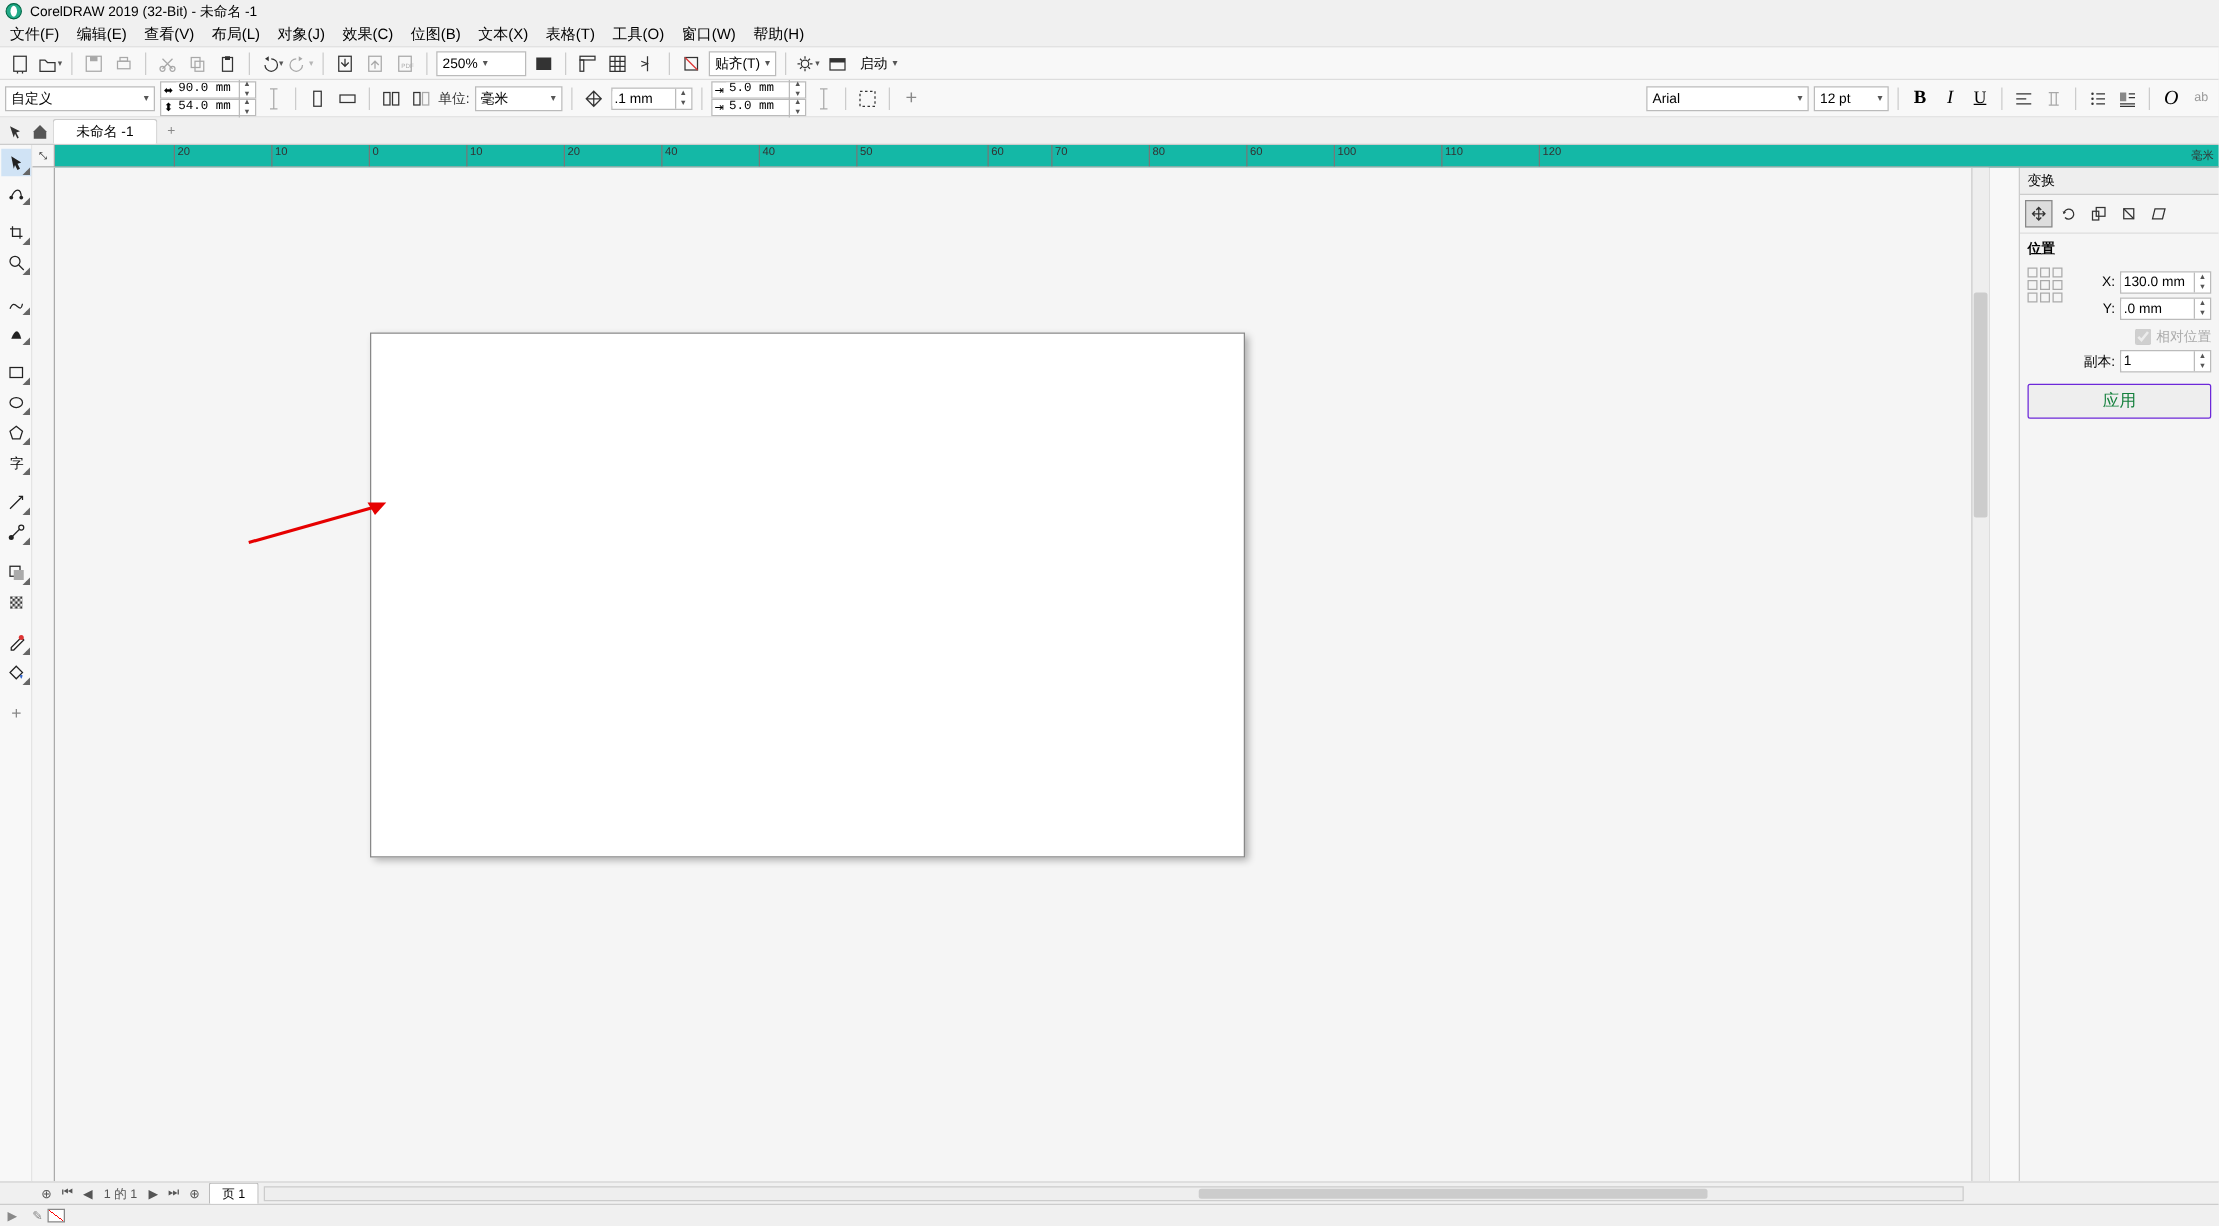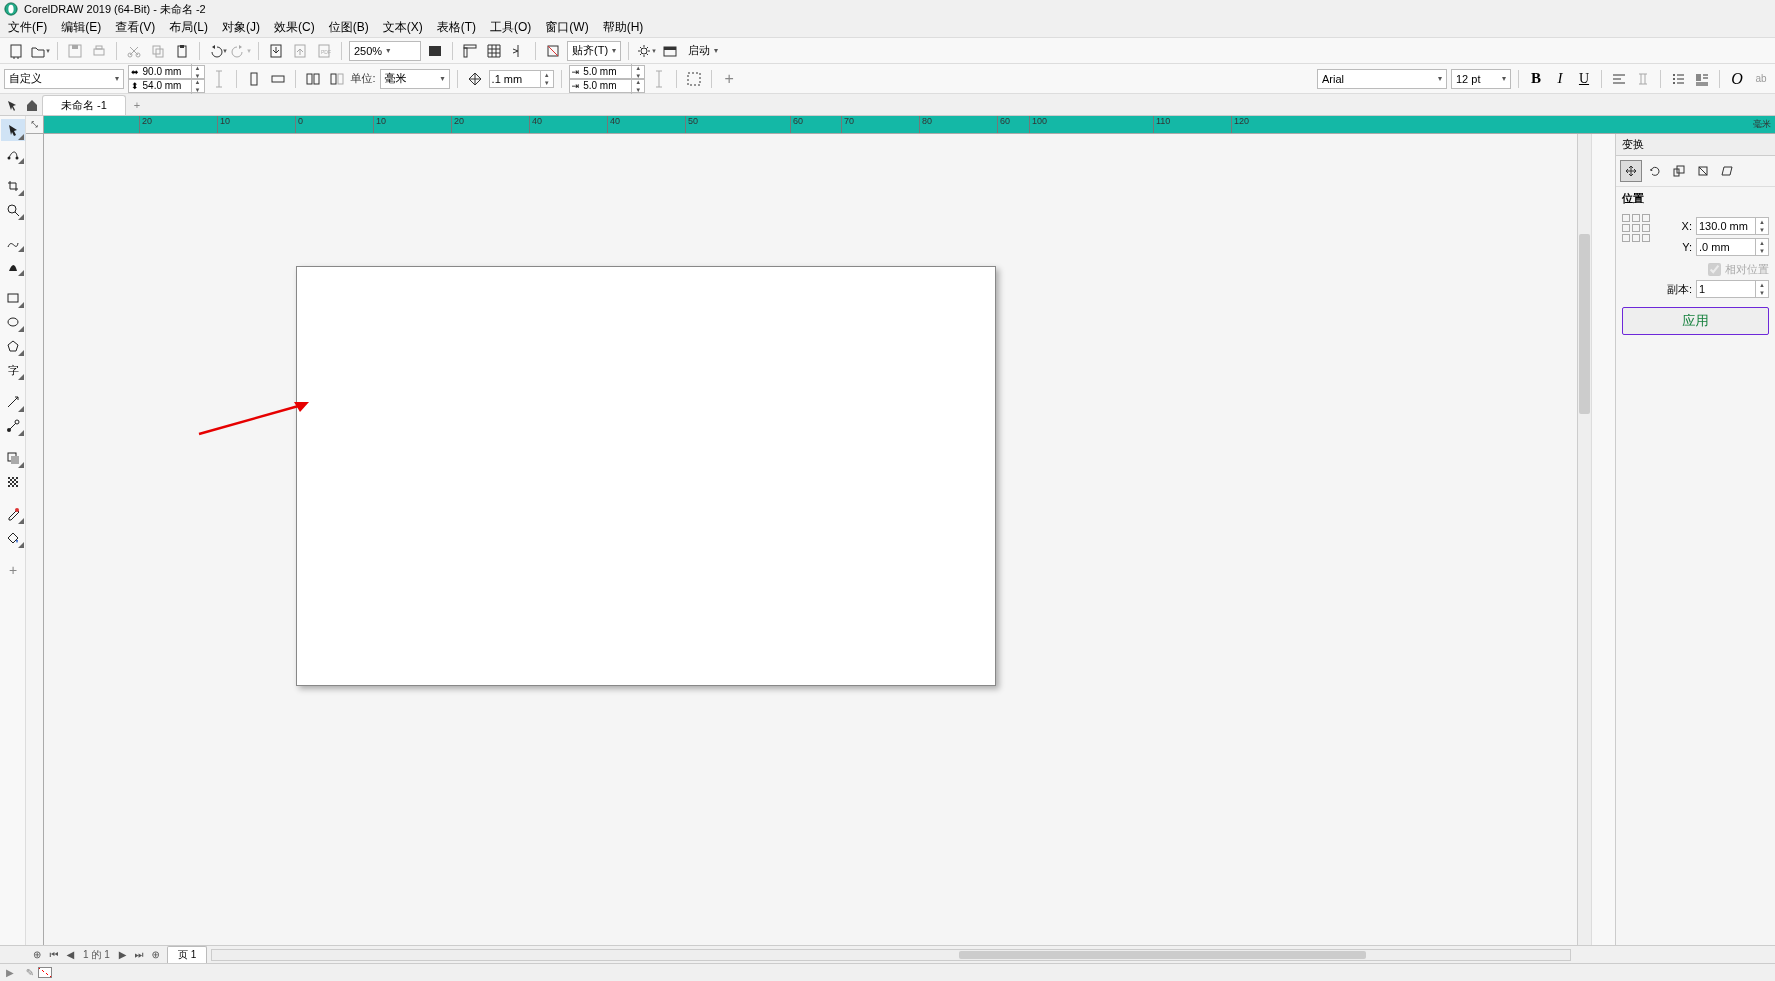--- a/index.html
+++ b/index.html
@@ -52,37 +52,37 @@
 .pagerow .nav span { padding: 0 3px; cursor: pointer; color: #555; }
 .pagerow .ptab { border: 1px solid #bbb; border-bottom: none; padding: 1px 10px; background: white; border-radius: 2px 2px 0 0; }
 .pagerow .hscroll { flex: 1; height: 12px; background: #eee; margin: 0 4px; position: relative; border: 1px solid #ccc; }
 .pagerow .hscroll .thumb { position: absolute; top: 1px; bottom: 1px; left: 55%; width: 30%; background: #ccc; border-radius: 2px; }
 .statusbar { height: 18px; background: #f0f0f0; border-top: 1px solid #ccc; display: flex; align-items: center; font-size: 10px; color: #888; }
 .statusbar .sb-item { padding: 0 6px; display: flex; align-items: center; gap: 4px; }
 .statusbar .swatch { width: 14px; height: 11px; border: 1px solid #888; }
 .statusbar .swatch.none { background: linear-gradient(to top right, white 48%, red 48%, red 52%, white 52%); }
 .dim-pair { display: flex; flex-direction: column; gap: 0; }
 .dim-pair .spinner { height: 14px; }
-.dim-pair .spinner input { font-size: 10px; }
+.dim-pair .spinner input { font-size: 10px; font-family: Liberation Mono, monospace; }
 .lbl { font-size: 11px; color: #333; }
 .grid3 { display: grid; grid-template-columns: repeat(3, 8px); grid-template-rows: repeat(3, 8px); gap: 2px; }
 .grid3 div { border: 1px solid #aaa; }
 svg { display: block; }
 </style>
 </head>
 <body>
 
 <div class="titlebar">
   <span class="logo">
     <svg viewBox="0 0 16 16" width="14" height="14">
         <circle cx="8" cy="8" r="7" fill="#2a8" stroke="#064" stroke-width="1"></circle>
         <ellipse cx="8" cy="8" rx="3" ry="5" fill="#fff"></ellipse>
       </svg>
   </span>
-  <span>CorelDRAW 2019 (64-Bit) - 未命名 -2</span>
+  <span>CorelDRAW 2019 (32-Bit) - 未命名 -1</span>
 </div>
 
 <div class="menubar">
   <span>文件(F)</span>
   <span>编辑(E)</span>
   <span>查看(V)</span>
   <span>布局(L)</span>
   <span>对象(J)</span>
   <span>效果(C)</span>
   <span>位图(B)</span>
@@ -525,21 +525,21 @@
         <div class="tick" style="left:251px"><span>0</span></div>
         <div class="tick" style="left:329px"><span>10</span></div>
         <div class="tick" style="left:407px"><span>20</span></div>
         <div class="tick" style="left:485px"><span>40</span></div>
         <div class="tick" style="left:563px"><span>40</span></div>
         <div class="tick" style="left:641px"><span>50</span></div>
         <div class="tick" style="left:746px"><span>60</span></div>
         <div class="tick" style="left:797px"><span>70</span></div>
         <div class="tick" style="left:875px"><span>80</span></div>
         <div class="tick" style="left:953px"><span>60</span></div>
-        <div class="tick" style="left:985px"><span>100</span></div>
+        <div class="tick" style="left:1023px"><span>100</span></div>
         <div class="tick" style="left:1109px"><span>110</span></div>
         <div class="tick" style="left:1187px"><span>120</span></div>
         <div style="position:absolute;right:4px;top:2px;font-size:9px">毫米</div>
       </div>
     </div>
     <div class="canvas-row">
       <div class="ruler-v"></div>
       <div class="canvas">
         <div class="page"></div>
         <svg class="arrow-annot" width="120" height="40">

